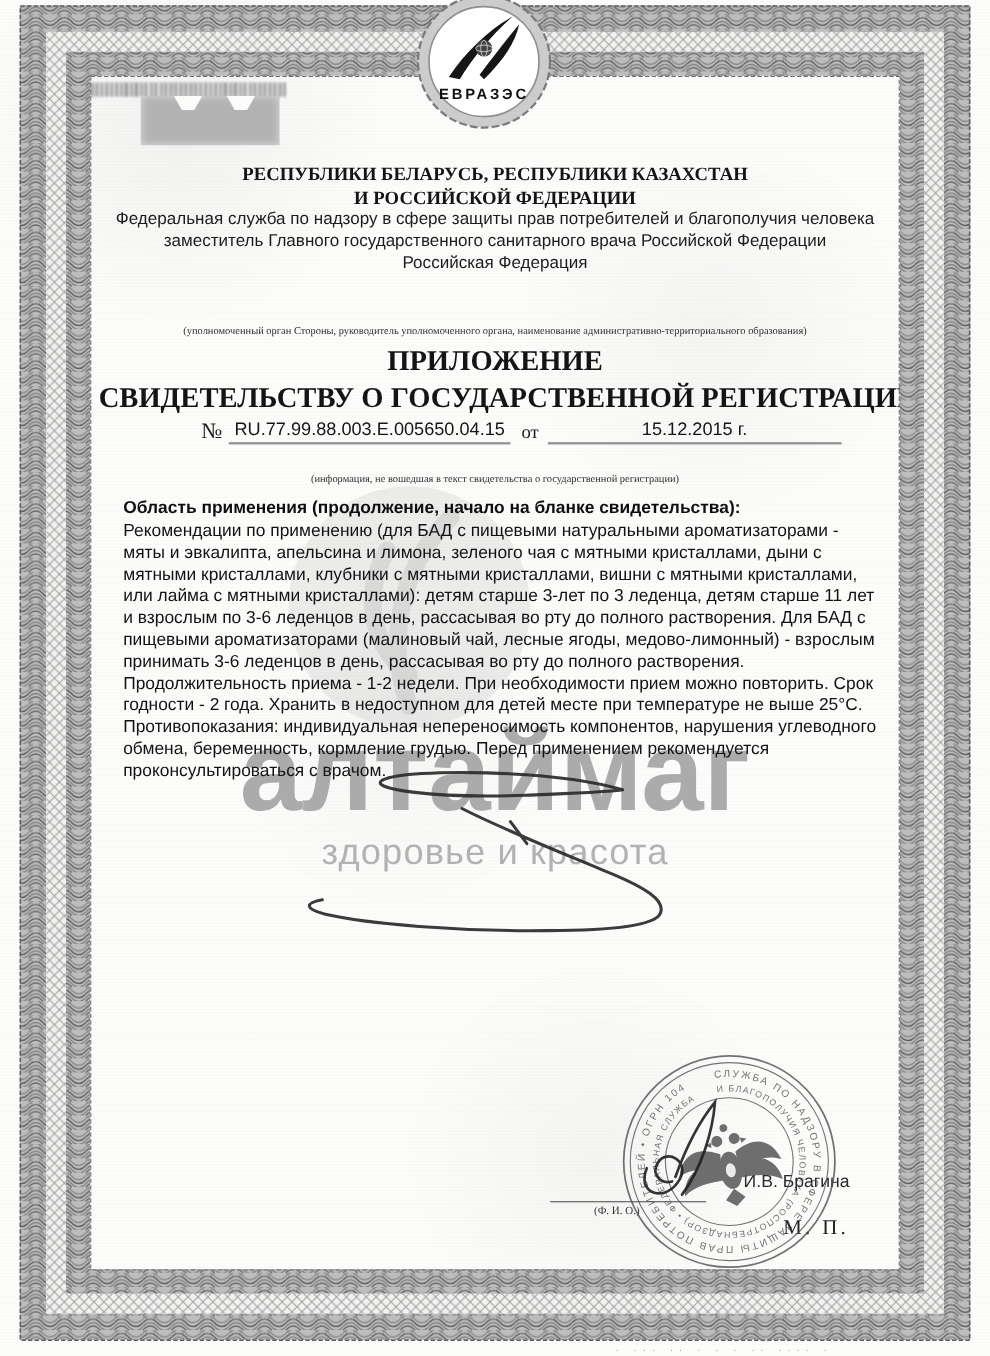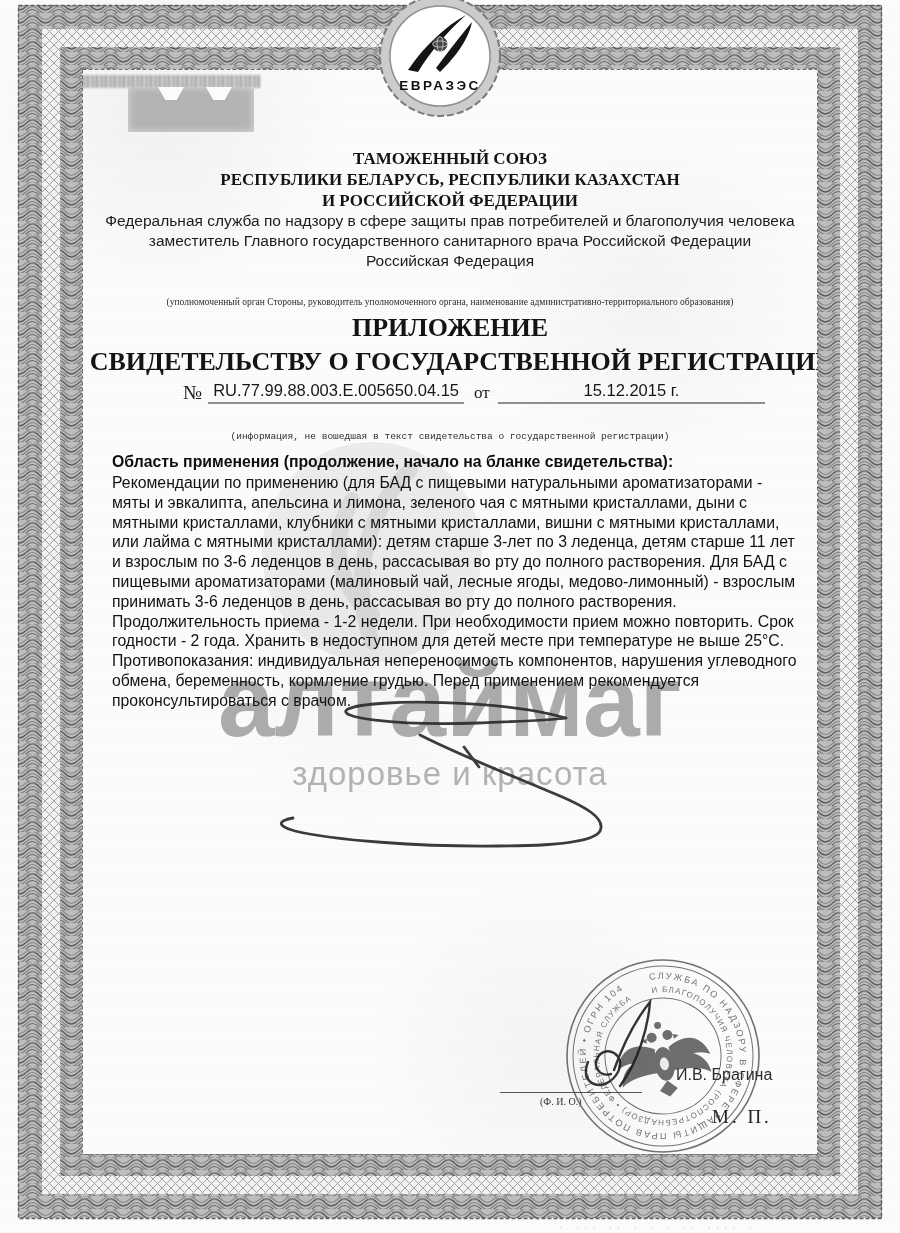--- a/index.html
+++ b/index.html
@@ -39,21 +39,21 @@
 
   
   .number-row{left:183px;top:381px;width:582px;display:flex;align-items:flex-end;z-index:3;}
   .no-label{font-family:"Liberation Serif",serif;font-size:20px;color:#1a1a1a;padding-right:6px;}
   .value-line{width:256px;text-align:center;border-bottom:2px solid #8f8f8f;
     font-size:16.5px;padding-bottom:2px;color:#161616;}
   .from-label{font-family:Liberation Serif, serif;font-size:17px;color:#1a1a1a;padding:0 8px 1px 10px;}
   .date-line{flex:1;text-align:center;border-bottom:2px solid #8f8f8f;
     font-size:16.5px;padding-bottom:2px;color:#161616;}
   .info-caption{left:90px;top:431px;width:720px;text-align:center;
-    font-family:Liberation Mono, monospace;font-size:9.5px;color:#2d2d2d;z-index:3;}
+    font-family:Liberation Serif, serif;font-size:9.5px;color:#2d2d2d;z-index:3;}
 
   
   .body-block{left:112px;top:452px;width:692px;z-index:3;}
   .body-heading{font-weight:bold;font-size:15.8px;line-height:20px;color:#0f0f0f;}
   .body-paragraph{font-size:15.8px;line-height:19.8px;color:#121212;margin-top:1px;}
 
   
   .wm-circle{left:252px;top:430px;z-index:1;}
   .wm-brand{left:0;top:650px;width:900px;text-align:center;z-index:1;
     font-size:102px;font-weight:bold;letter-spacing:0px;color:#ababab;line-height:1;}
@@ -92,21 +92,20 @@
   <div class="abs wm-brand">алтаймаг</div>
   <div class="abs wm-tagline">здоровье и красота</div>
 
   <div class="abs barcode-strip"></div>
   <div class="abs redact-box">
     <div class="notch n1"></div>
     <div class="notch n2"></div>
   </div>
 
   <div class="abs header-block">
-    <div class="h-serif">ТАМОЖЕННЫЙ СОЮЗ</div>
     <div class="h-serif">РЕСПУБЛИКИ БЕЛАРУСЬ, РЕСПУБЛИКИ КАЗАХСТАН</div>
     <div class="h-serif">И РОССИЙСКОЙ ФЕДЕРАЦИИ</div>
     <div class="h-sans">Федеральная служба по надзору в сфере защиты прав потребителей и благополучия человека</div>
     <div class="h-sans">заместитель Главного государственного санитарного врача Российской Федерации</div>
     <div class="h-sans">Российская Федерация</div>
   </div>
   <div class="abs org-caption">(уполномоченный орган Стороны, руководитель уполномоченного органа, наименование административно-территориального образования)</div>
 
   <div class="abs title-block">
     <div>ПРИЛОЖЕНИЕ</div>

